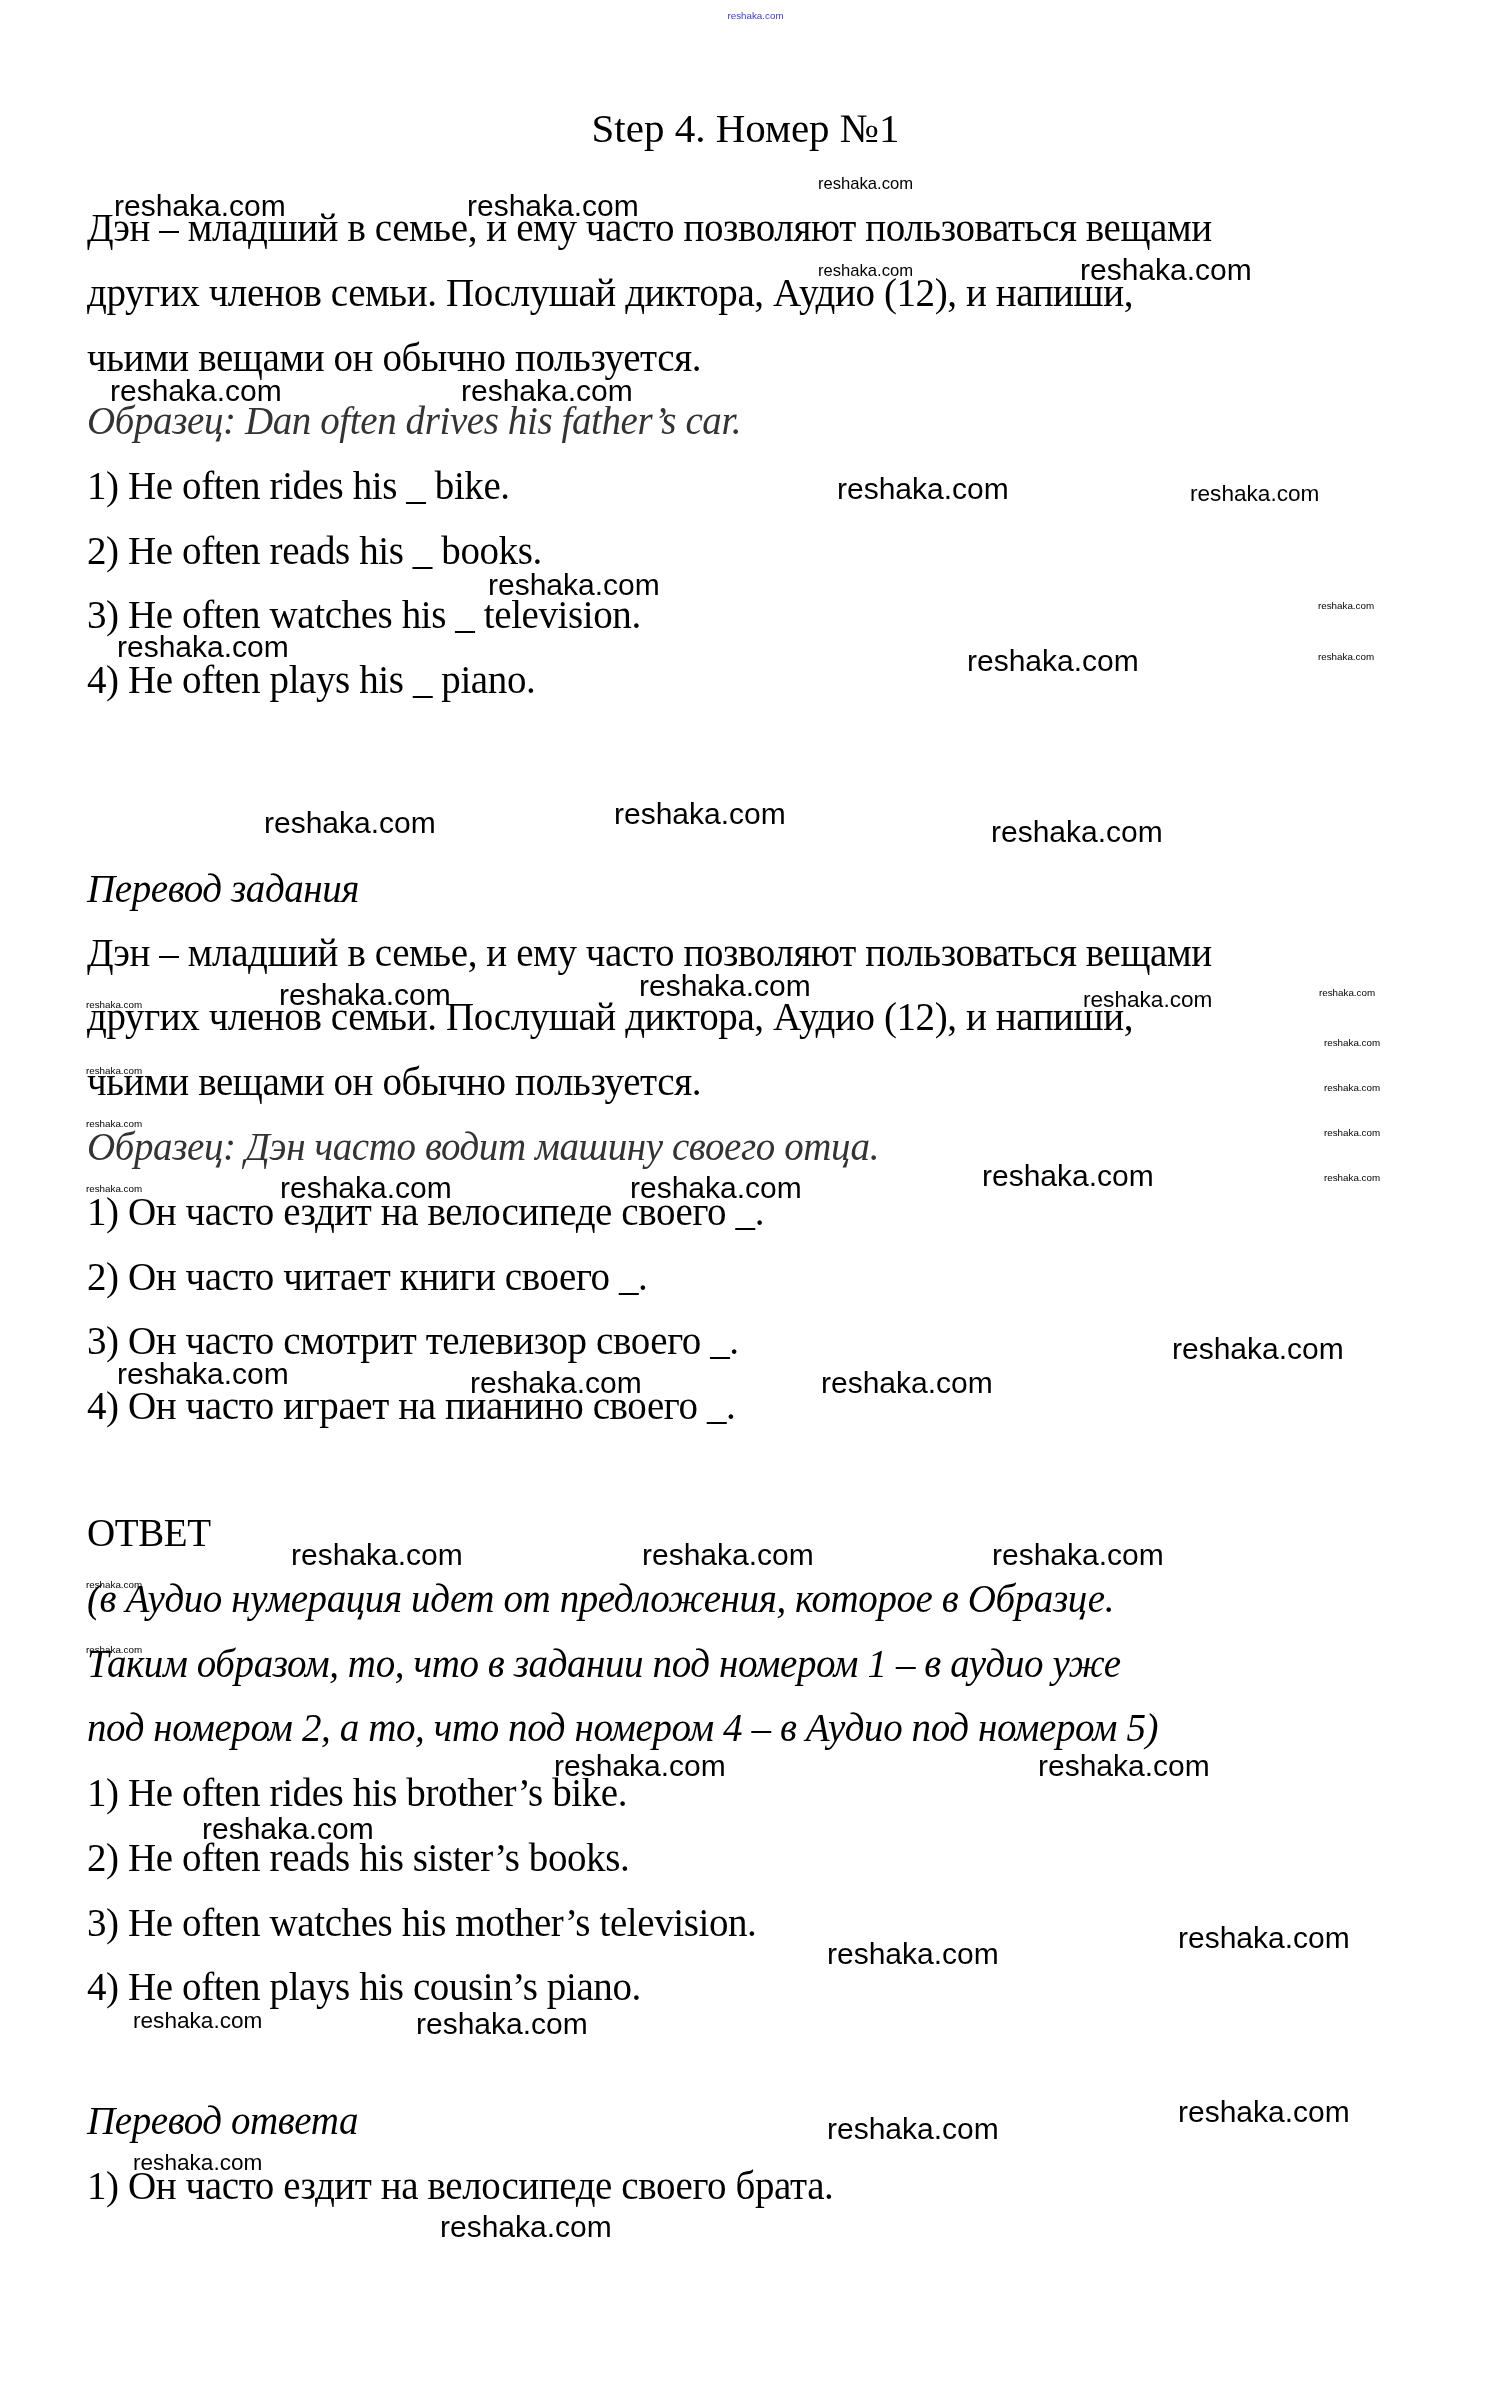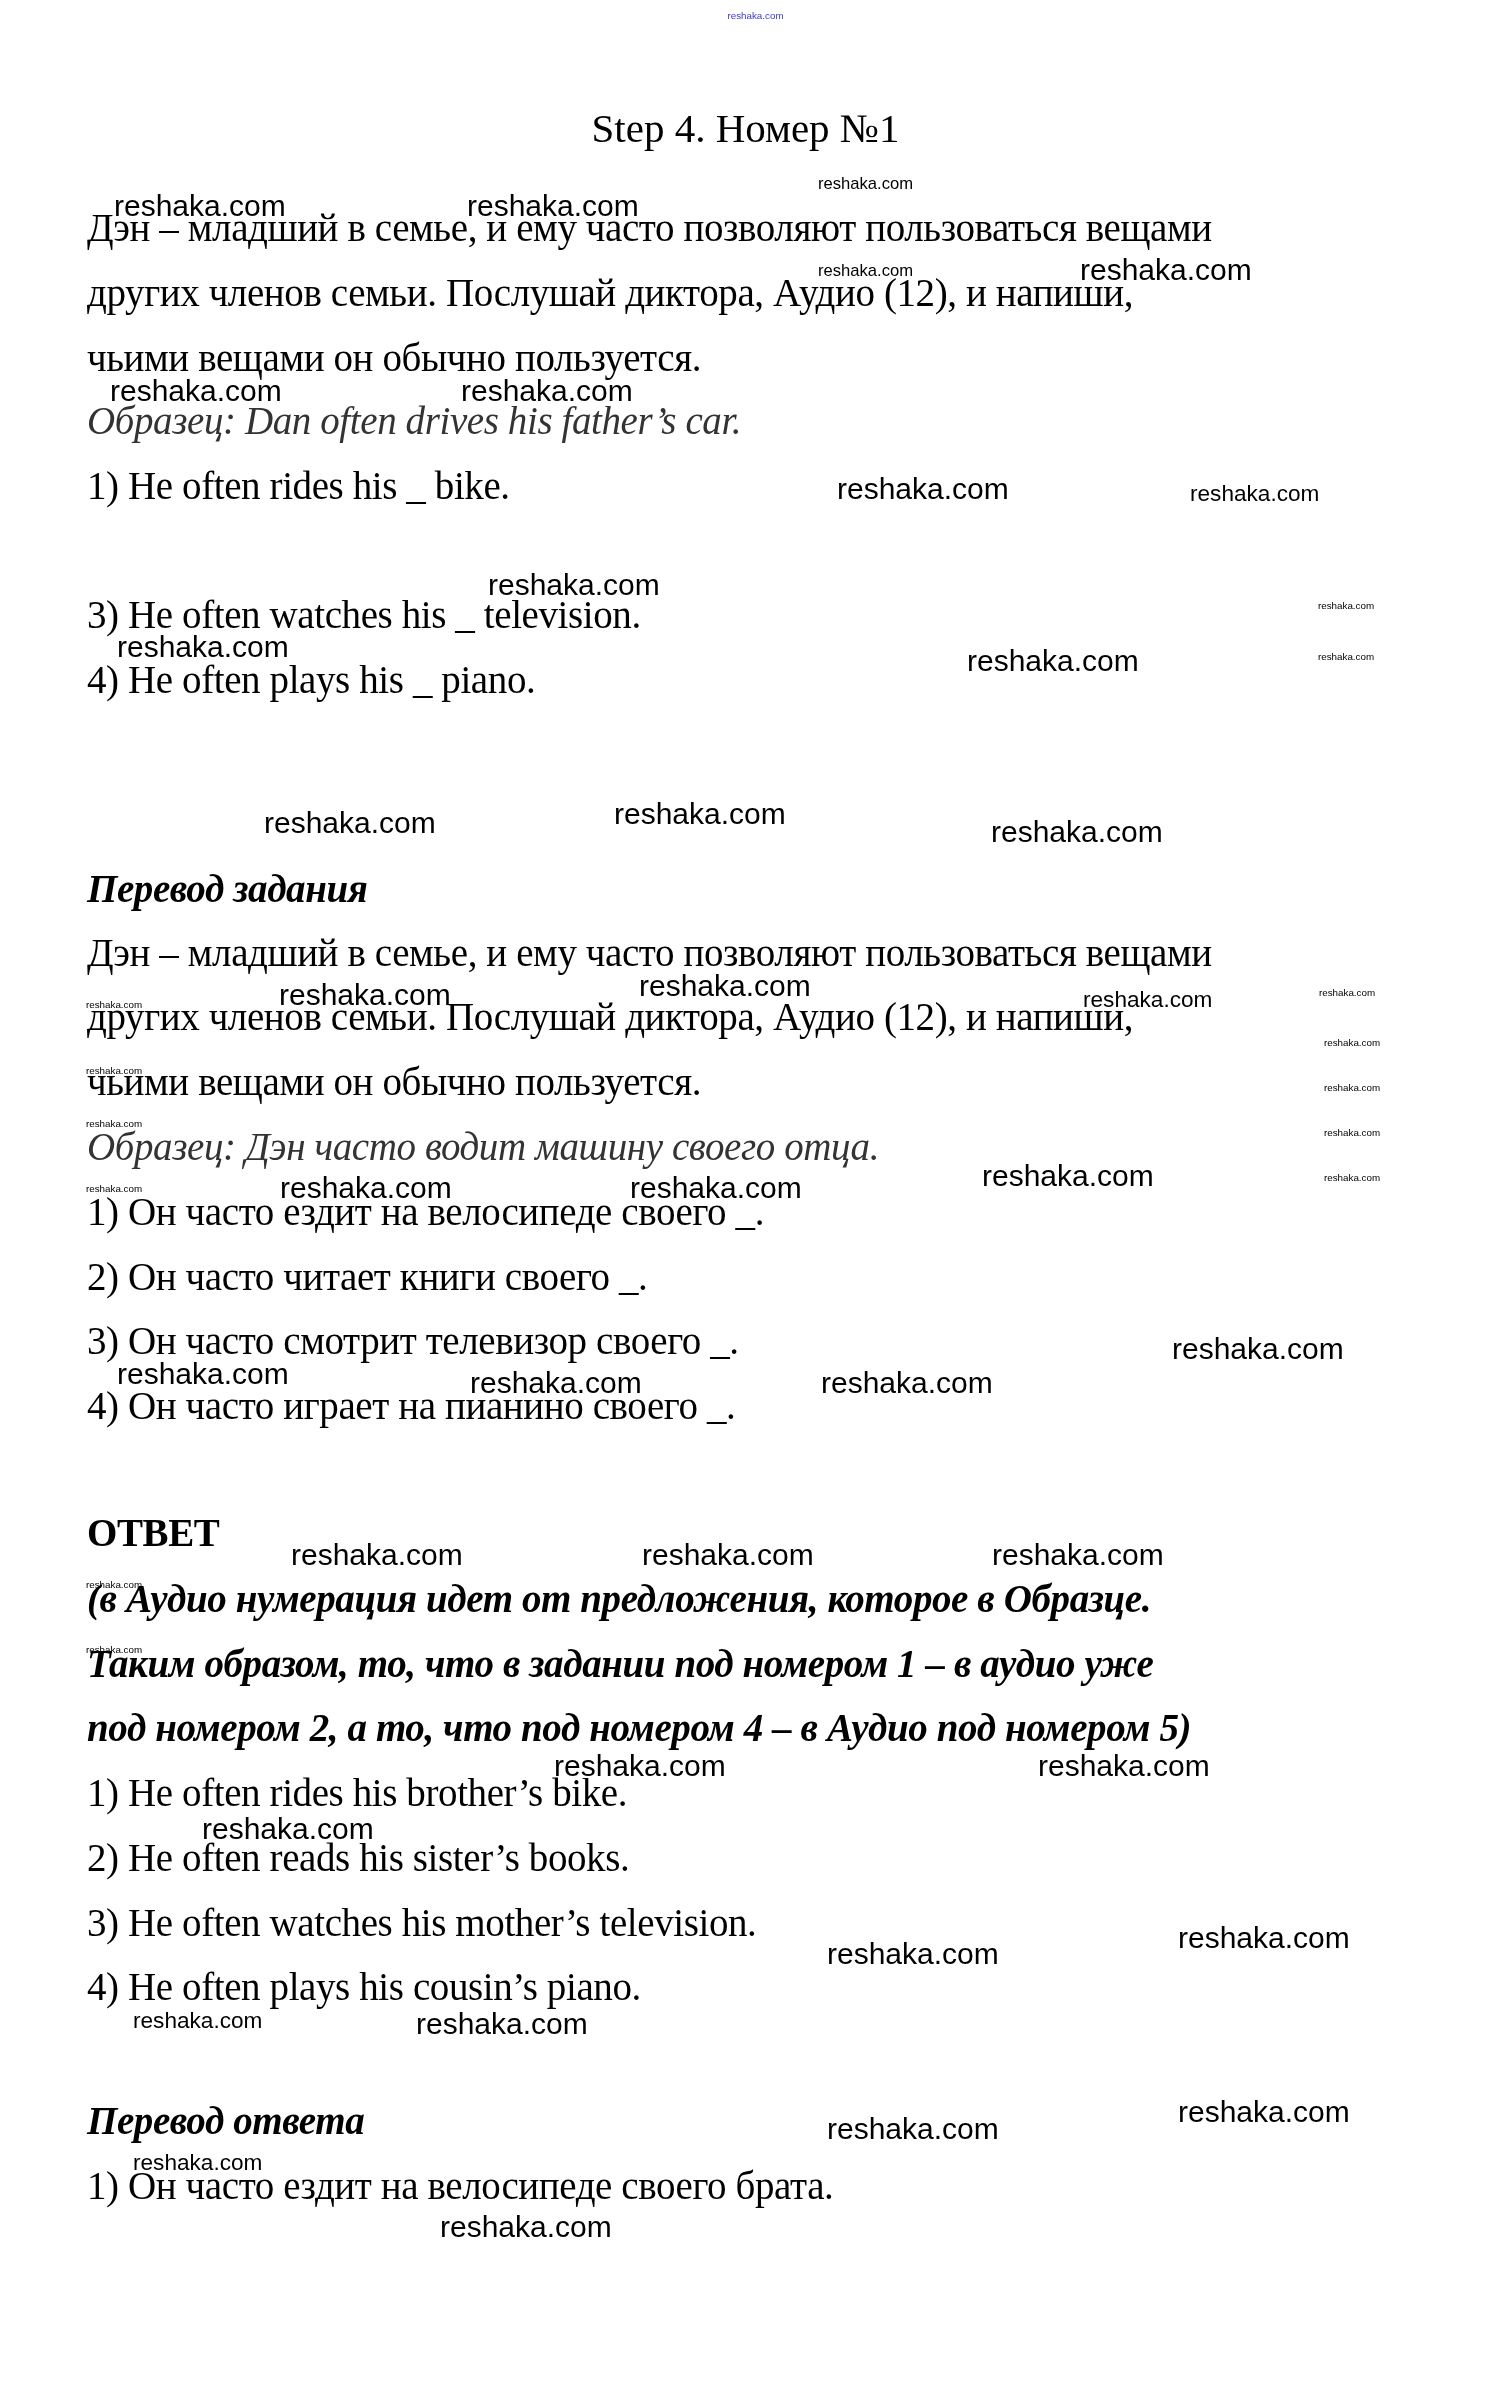--- a/index.html
+++ b/index.html
@@ -2,41 +2,42 @@
 <html style="font-size:12px"><head>
 <meta charset="utf-8">
 <style>
   html, body { margin:0; padding:0; background:#ffffff; }
   body { width:1511px; height:2401px; position:relative; overflow:hidden; font-family:"Liberation Serif", serif; color:#000; }
   .page { position:absolute; left:0; top:8px; width:1272px; height:2401px; }
   .top-mark { position:absolute; left:0; width:1511px; top:1.5px; text-align:center; font-family:"Liberation Sans", sans-serif; font-size:9.8px; color:#3a3ad0; }
   .title { position:absolute; left:0; width:1491px; top:96px; text-align:center; font-size:41px; }
   .line { position:absolute; left:87px; font-size:39px; white-space:nowrap; letter-spacing:-0.4px; }
   .ital { font-style:italic; }
-  .bold { font-weight:bold;text-align:right; }
+  .bold { font-weight:normal;text-align:right; }
   .center { text-align:center; left:0; width:1491px; }
   .wm { position:absolute; font-family:"Liberation Sans", sans-serif; color:#000; white-space:nowrap; }
   .wm.big { font-size:30px; }
   .wm.med { font-size:22.6px; }
   .wm.small { font-size:16.6px; }
   .wm.tiny { font-size:9.8px; }
 </style>
 </head>
 <body>
 
 <div class="page">
 
   <div class="top-mark">reshaka.com</div>
   <div class="title">Step 4. Номер №1</div>
 
   <div class="line" style="top:197px">Дэн – младший в семье, и ему часто позволяют пользоваться вещами</div>
   <div class="line" style="top:262px">других членов семьи. Послушай диктора, Аудио (12), и напиши,</div>
   <div class="line" style="top:327px">чьими вещами он обычно пользуется.</div>
   <div class="line ital" style="top:390px; color:#333">Образец: Dan often drives his father’s car.</div>
   <div class="line" style="top:455px">1) He often rides his _ bike.</div>
+  <div class="line" style="top:520px">2) He often reads his _ books.</div>
   <div class="line" style="top:584px">3) He often watches his _ television.</div>
   <div class="line" style="top:649px">4) He often plays his _ piano.</div>
 
   <div class="line ital bold" style="top:858px">Перевод задания</div>
   <div class="line" style="top:922px">Дэн – младший в семье, и ему часто позволяют пользоваться вещами</div>
   <div class="line" style="top:986px">других членов семьи. Послушай диктора, Аудио (12), и напиши,</div>
   <div class="line" style="top:1051px">чьими вещами он обычно пользуется.</div>
   <div class="line ital" style="top:1116px; color:#333">Образец: Дэн часто водит машину своего отца.</div>
   <div class="line" style="top:1181px">1) Он часто ездит на велосипеде своего _.</div>
   <div class="line" style="top:1246px">2) Он часто читает книги своего _.</div>

